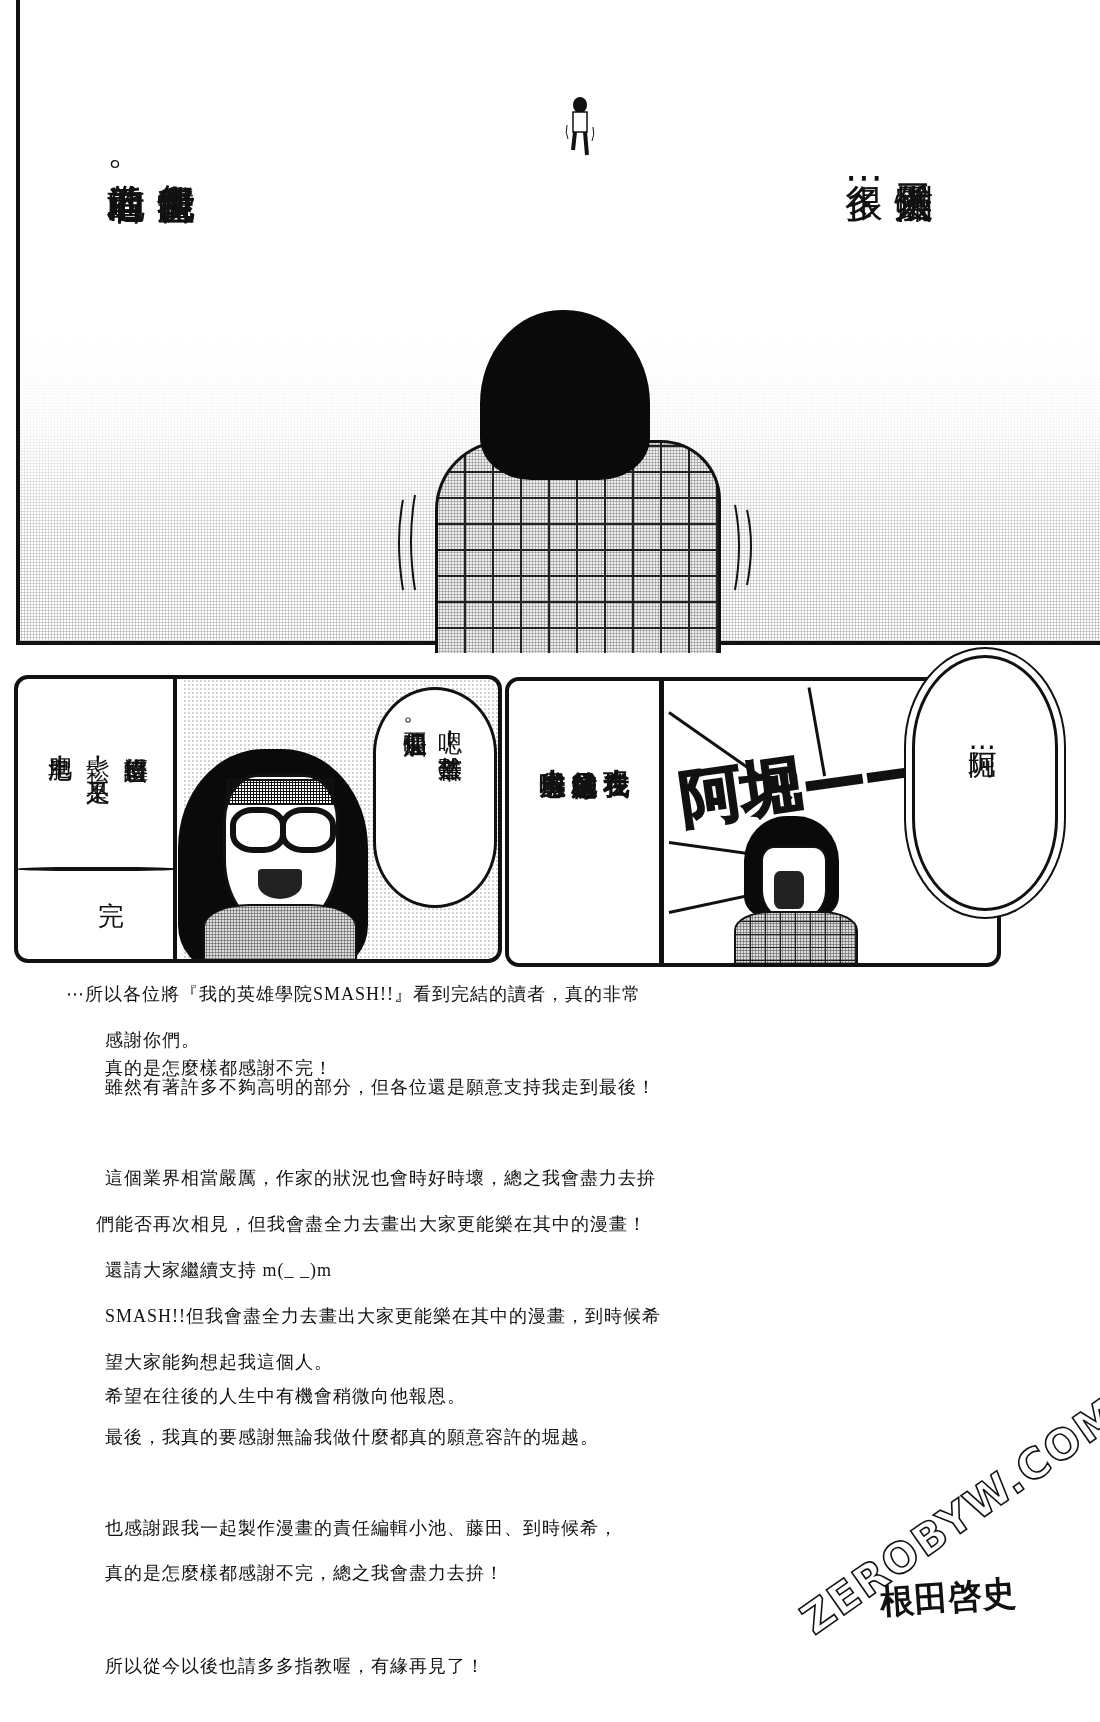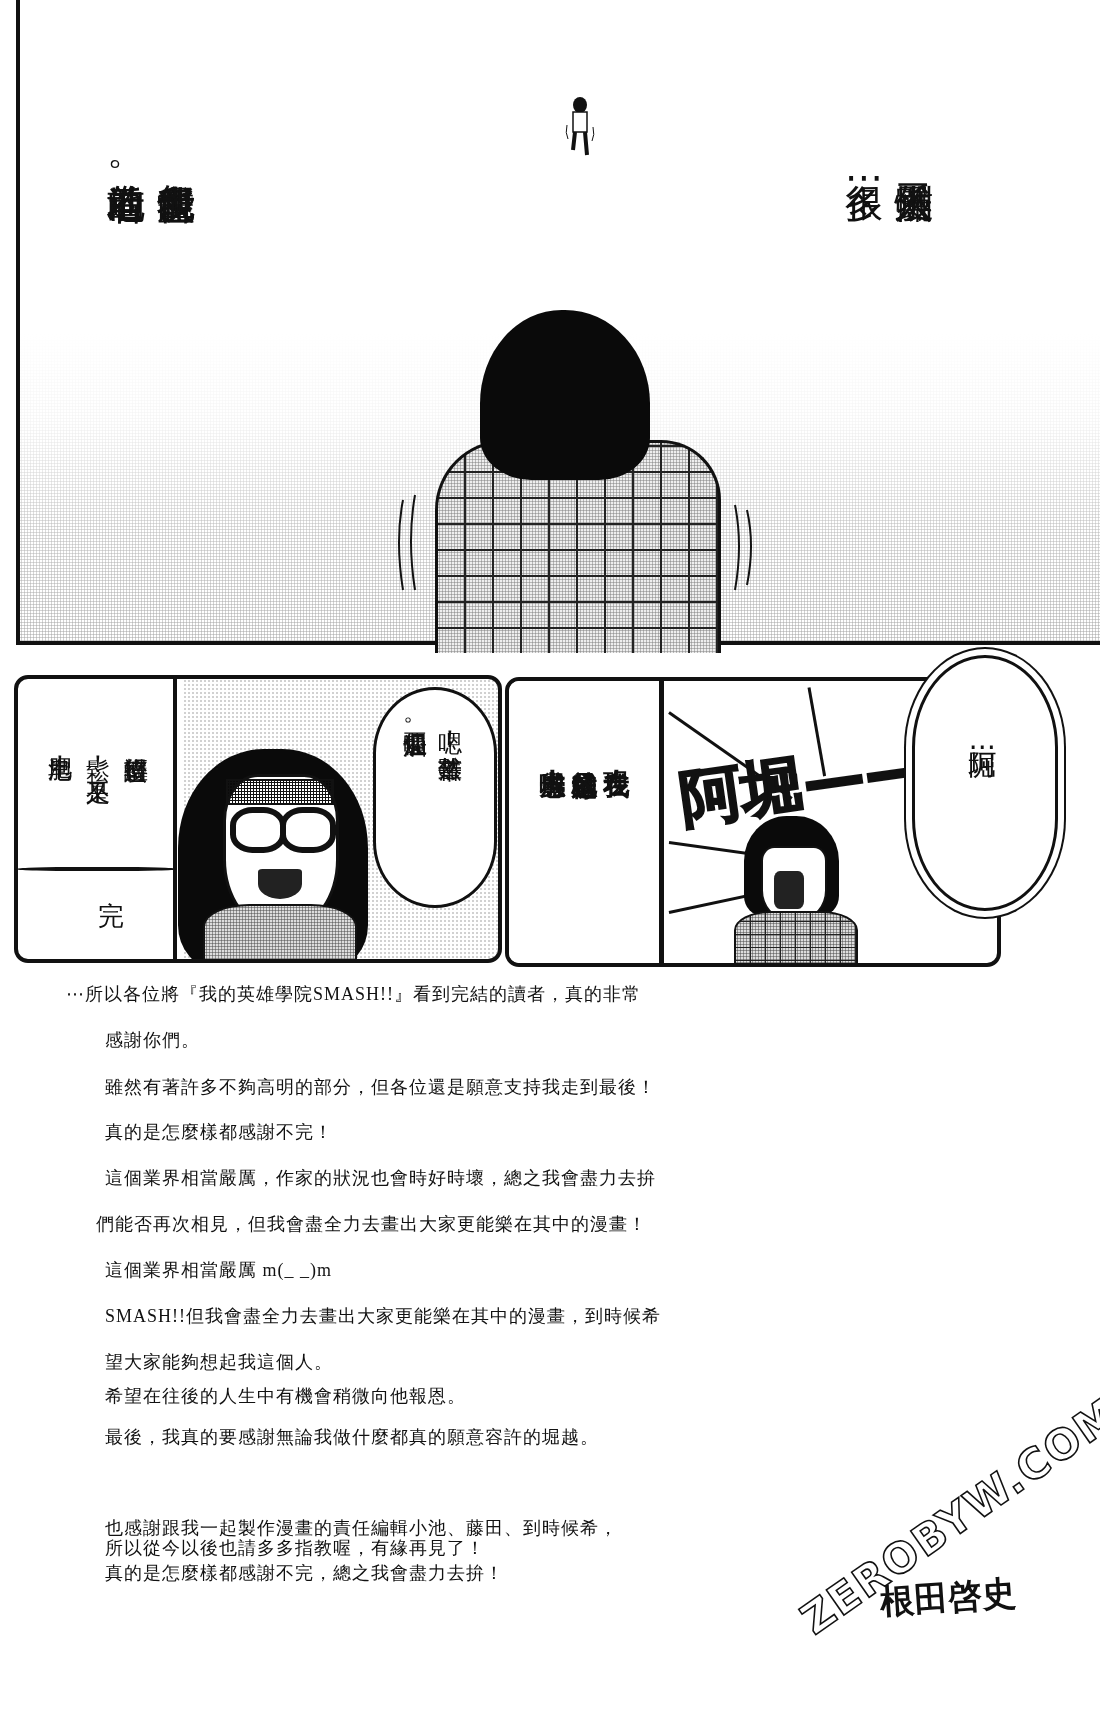--- a/index.html
+++ b/index.html
@@ -119,28 +119,28 @@
   <div class="abs" style="left:225px;top:230px;width:120px;height:60px;background:repeating-linear-gradient(90deg,transparent 0 14px,#222 14px 15px),repeating-linear-gradient(0deg,transparent 0 12px,#222 12px 13px),radial-gradient(circle,rgba(0,0,0,0.5) 0.9px,transparent 1.2px) 0 0/3px 3px,#ddd;border:2px solid #111;border-radius:30% 30% 0 0;"></div>
 </div>
 
 <div class="burst" style="left:912px;top:655px;width:140px;height:250px;"></div>
 <div class="vcol small" style="left:968px;top:730px;font-size:28px;">阿堀⋯</div>
 
 <div class="aw">
   <div class="aw-line" style="left:66px;top:982px">⋯所以各位將『我的英雄學院SMASH!!』看到完結的讀者，真的非常</div>
   <div class="aw-line" style="left:105px;top:1028px">感謝你們。</div>
   <div class="aw-line" style="left:105px;top:1075px">雖然有著許多不夠高明的部分，但各位還是願意支持我走到最後！</div>
-  <div class="aw-line" style="left:105px;top:1120px">真的是怎麼樣都感謝不完！</div>
+  <div class="aw-line" style="left:105px;top:1056px">真的是怎麼樣都感謝不完！</div>
   <div class="aw-line" style="left:105px;top:1166px">這個業界相當嚴厲，作家的狀況也會時好時壞，總之我會盡力去拚</div>
   <div class="aw-line" style="left:96px;top:1212px">們能否再次相見，但我會盡全力去畫出大家更能樂在其中的漫畫！</div>
-  <div class="aw-line" style="left:105px;top:1258px">這個業界相當嚴厲 m(_ _)m</div>
+  <div class="aw-line" style="left:105px;top:1258px">還請大家繼續支持 m(_ _)m</div>
   <div class="aw-line" style="left:105px;top:1304px">SMASH!!但我會盡全力去畫出大家更能樂在其中的漫畫，到時候希</div>
   <div class="aw-line" style="left:105px;top:1350px">望大家能夠想起我這個人。</div>
 
   <div class="aw-line" style="left:105px;top:1425px">最後，我真的要感謝無論我做什麼都真的願意容許的堀越。</div>
   <div class="aw-line" style="left:105px;top:1384px">希望在往後的人生中有機會稍微向他報恩。</div>
   <div class="aw-line" style="left:105px;top:1516px">也感謝跟我一起製作漫畫的責任編輯小池、藤田、到時候希，</div>
   <div class="aw-line" style="left:105px;top:1561px">真的是怎麼樣都感謝不完，總之我會盡力去拚！</div>
-  <div class="aw-line" style="left:105px;top:1536px">所以從今以後也請多多指教喔，有緣再見了！</div>
+  <div class="aw-line" style="left:105px;top:1654px">所以從今以後也請多多指教喔，有緣再見了！</div>
 </div>
 
 <div id="sig" class="abs">根田啓史</div>
 <div id="watermark" class="abs">ZEROBYW.COM</div>
 
 </body></html>

